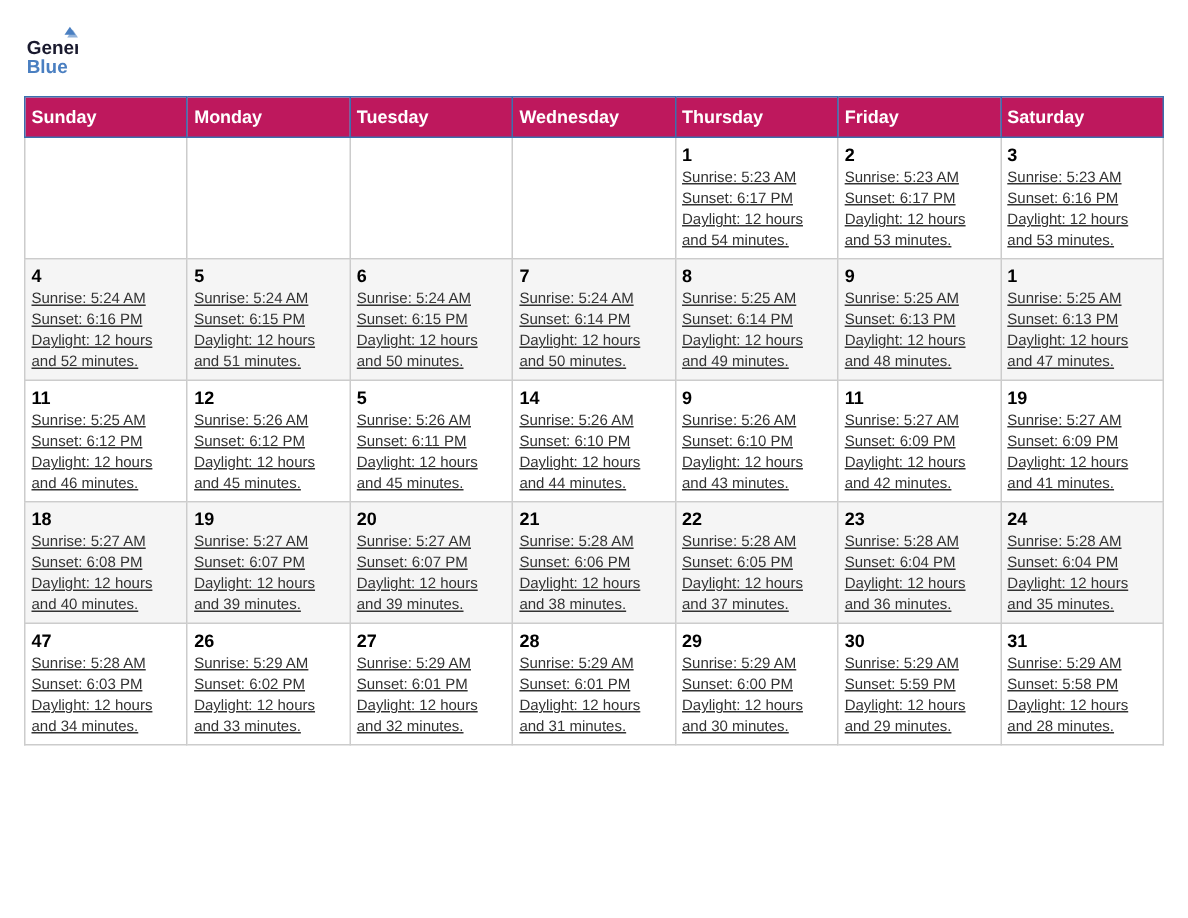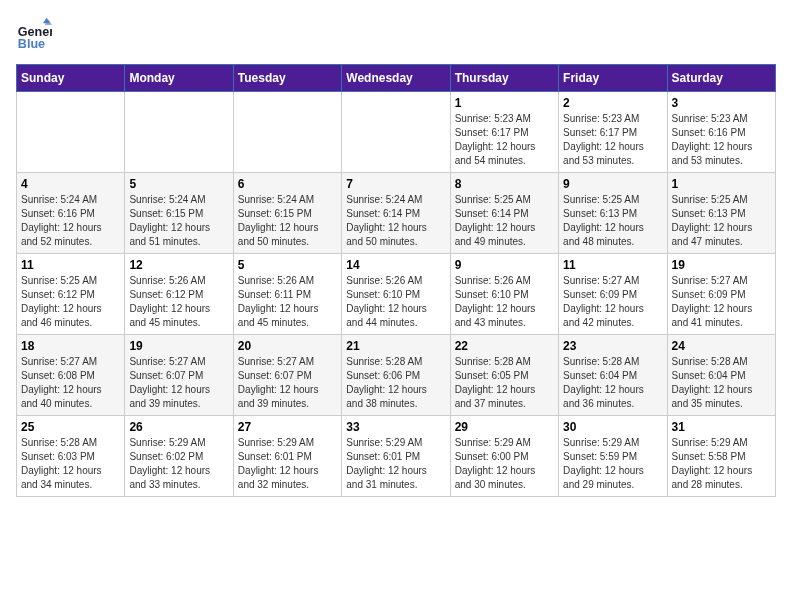--- a/index.html
+++ b/index.html
@@ -36,21 +36,21 @@
     .subtitle {
       font-size: 15px;
       color: #555;
     }
     table {
       width: 100%;
       border-collapse: collapse;
       font-size: 11px;
     }
     thead tr th {
-      background-color: #4c1d95;
+      background-color: #be185d;
       color: #fff;
       padding: 6px 4px;
       text-align: left;
       font-size: 12px;
       font-weight: bold;
       border: 1px solid #3a6fae;
     }
     tbody tr td {
       border: 1px solid #ccc;
       vertical-align: top;
@@ -66,20 +66,21 @@
     }
     .day-number {
       font-weight: bold;
       font-size: 12px;
       margin-bottom: 2px;
     }
     .day-info {
       font-size: 10px;
       color: #333;
       line-height: 1.4;
+      text-decoration: underline;
     }
     .empty-cell {
       background-color: #fff;
     }
   </style>
 </head>
 <body>
 
 <div class="header">
   <div class="logo">
@@ -288,42 +289,42 @@
         <td>
           <div class="day-number">24</div>
           <div class="day-info" style="white-space: pre-line;">Sunrise: 5:28 AM
 Sunset: 6:04 PM
 Daylight: 12 hours
 and 35 minutes.</div>
         </td>
       </tr>
       <tr>
         <td>
-          <div class="day-number">25</div>
+          <div class="day-number">47</div>
           <div class="day-info" style="white-space: pre-line;">Sunrise: 5:28 AM
 Sunset: 6:03 PM
 Daylight: 12 hours
 and 34 minutes.</div>
         </td>
         <td>
           <div class="day-number">26</div>
           <div class="day-info" style="white-space: pre-line;">Sunrise: 5:29 AM
 Sunset: 6:02 PM
 Daylight: 12 hours
 and 33 minutes.</div>
         </td>
         <td>
           <div class="day-number">27</div>
           <div class="day-info" style="white-space: pre-line;">Sunrise: 5:29 AM
 Sunset: 6:01 PM
 Daylight: 12 hours
 and 32 minutes.</div>
         </td>
         <td>
-          <div class="day-number">33</div>
+          <div class="day-number">28</div>
           <div class="day-info" style="white-space: pre-line;">Sunrise: 5:29 AM
 Sunset: 6:01 PM
 Daylight: 12 hours
 and 31 minutes.</div>
         </td>
         <td>
           <div class="day-number">29</div>
           <div class="day-info" style="white-space: pre-line;">Sunrise: 5:29 AM
 Sunset: 6:00 PM
 Daylight: 12 hours

